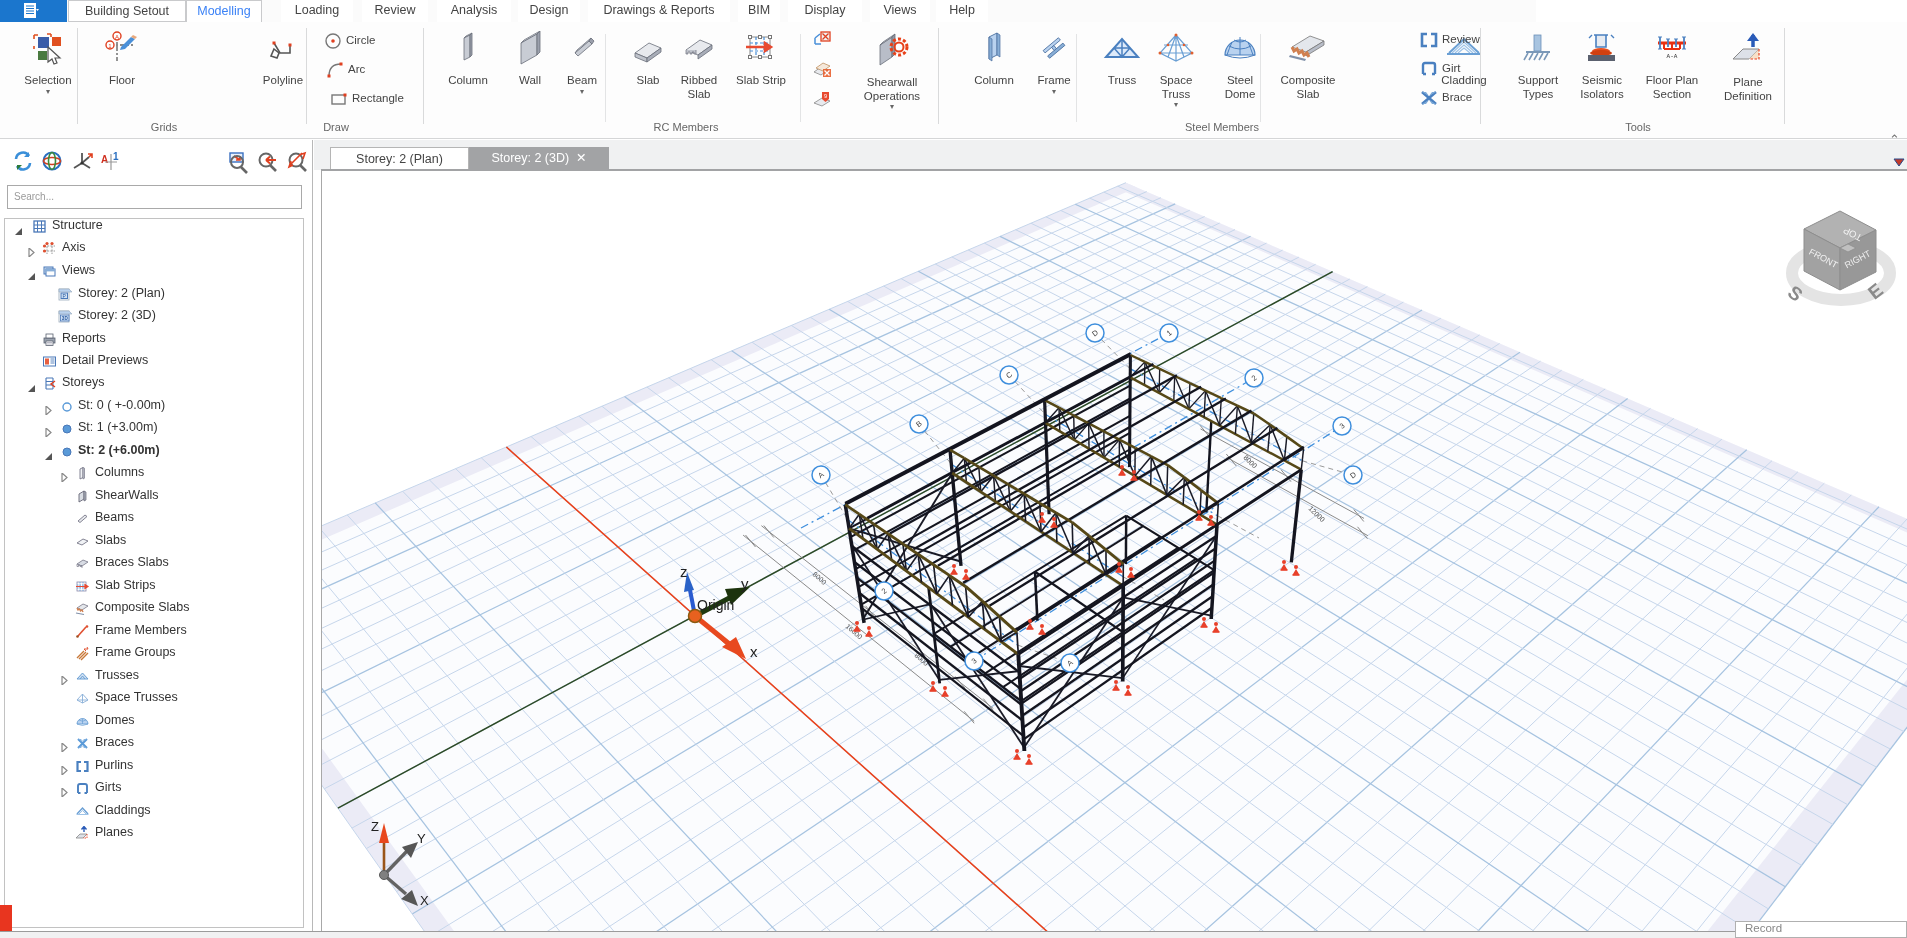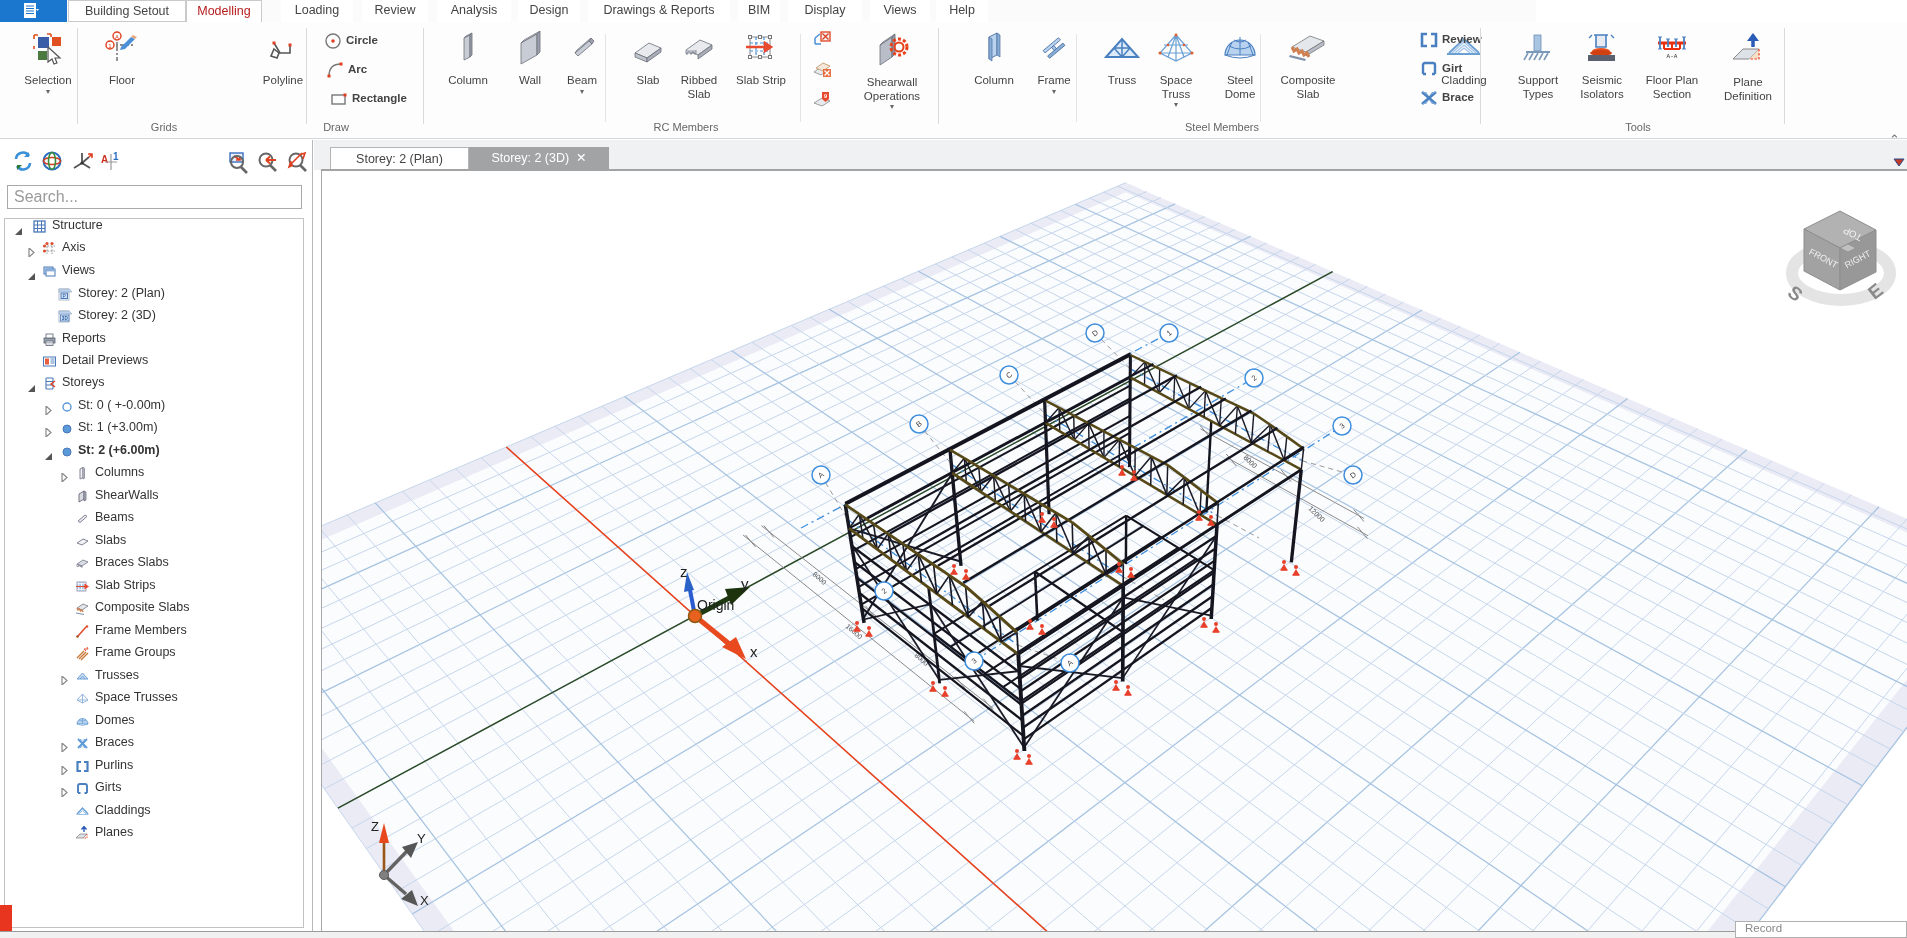--- a/index.html
+++ b/index.html
@@ -1,34 +1,34 @@
 <!DOCTYPE html>
 <html><head><meta charset="utf-8"><style>
 * { margin:0; padding:0; box-sizing:border-box; }
 html,body { width:1907px; height:938px; overflow:hidden; font-family:"Liberation Sans",sans-serif; background:#fff; }
 #top { position:absolute; left:0; top:0; width:1536px; height:22px; background:#fbfbfb; }
 #appbtn { position:absolute; left:0; top:0; width:67px; height:22px; background:#1b76cd; }
 #appbtn svg { position:absolute; left:22px; top:2px; }
 .ttab { position:absolute; top:0; height:22px; line-height:21px; text-align:center; font-size:12.5px; color:#444; background:#fff; }
-.ttab.active { color:#b91c1c; border:1px solid #c9cacc; border-bottom:none; }
+.ttab.active { color:#3b82f6; border:1px solid #c9cacc; border-bottom:none; }
 .ttab.boxed { border:1px solid #c9cacc; }
 #ribbon { position:absolute; left:0; top:22px; width:1907px; height:117px; background:#fdfdfd; border-bottom:1px solid #d5d6d7; }
 .rb { position:absolute; top:9px; width:72px; text-align:center; }
 .rb svg { display:inline-block; }
 .rl { font-size:11.5px; color:#444; line-height:13.5px; }
 .rb svg + .rl { margin-top:5px; }
 .dd { font-size:8px; color:#666; line-height:8px; }
-.rs { position:absolute; height:22px; font-size:11.5px; color:#444; white-space:nowrap;font-weight:bold; }
+.rs { position:absolute; height:22px; font-size:11.5px; color:#444; white-space:nowrap; }
 .rs svg { vertical-align:middle; margin-right:4px; }
 .sep { position:absolute; top:6px; width:1px; height:96px; background:#d9dadb; }
 .sep2 { position:absolute; top:12px; width:1px; height:88px; background:#e3e4e5; }
 .gl { position:absolute; top:99px; width:140px; text-align:center; font-size:11px; color:#666; }
 #chev { position:absolute; left:1889px; top:110px; color:#777; font-size:13px; }
 #lpanel { position:absolute; left:0; top:140px; width:313px; height:791px; background:#fff; border-right:1px solid #b8b8b8; }
-#search { position:absolute; left:7px; top:45px; width:295px; height:24px; border:1px solid #a9a9a9; font-size:16px; color:#9a9a9a; line-height:22px; padding-left:6px; background:#fff; }
+#search { position:absolute; left:7px; top:45px; width:295px; height:24px; border:1px solid #a9a9a9; font-size:10px; color:#9a9a9a; line-height:22px; padding-left:6px; background:#fff; }
 #treebox { position:absolute; left:4px; top:78px; width:300px; height:710px; border:1px solid #c2c2c2; }
 .trow { position:absolute; font-size:12.5px; color:#333; white-space:nowrap; }
 .ticon { position:absolute; }
 .exp { position:absolute; }
 #redsq { position:absolute; left:0px; top:765px; width:12px; height:26px; background:#e8351f; }
 #canvas { position:absolute; left:321px; top:171px; width:1586px; height:760px; background:#fff; border-left:1px solid #a8a8a8; }
 #ctabrow { position:absolute; left:314px; top:140px; width:1593px; height:30px; background:#f0f1f2; }
 #ctabs { position:absolute; left:321px; top:147px; width:1586px; height:24px; }
 .ctab { position:absolute; top:0; height:23px; line-height:22px; font-size:12.5px; text-align:center; }
 #ctabbar { position:absolute; left:321px; top:169px; width:1586px; height:3px; background:#a2a3a5; }

